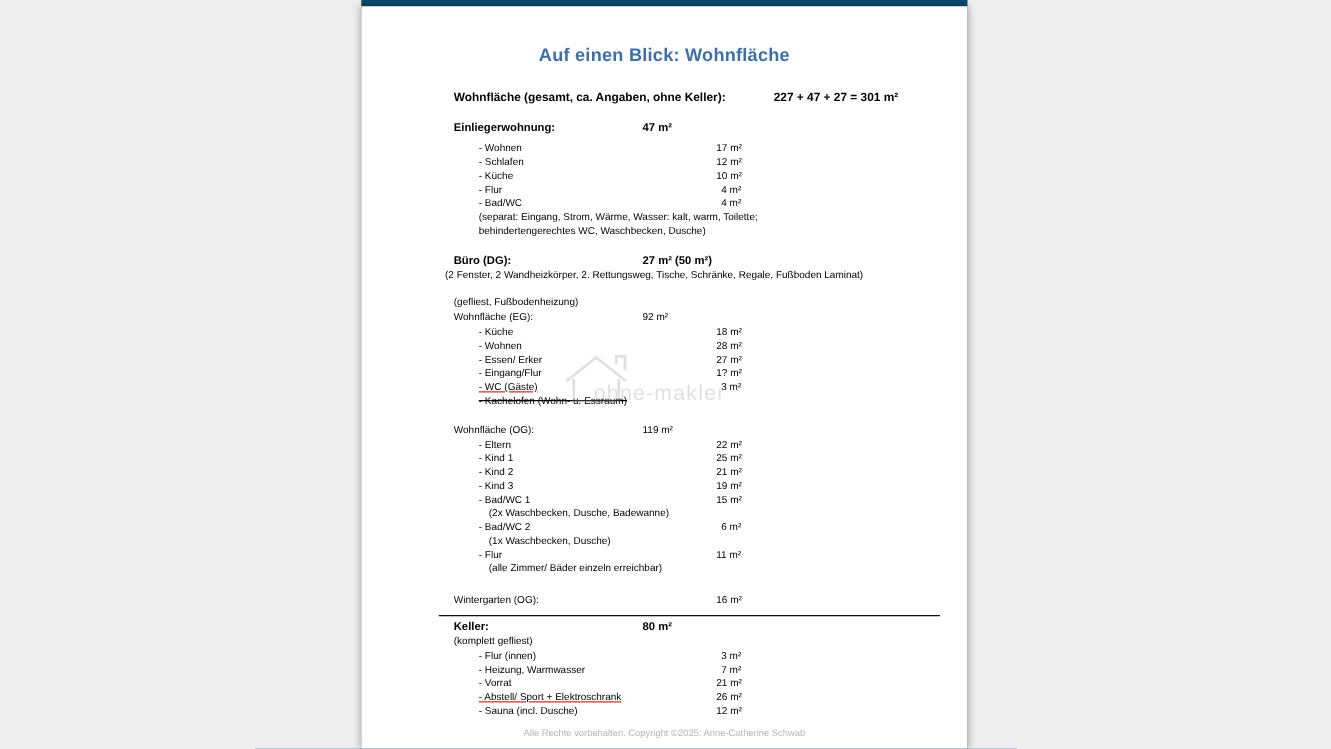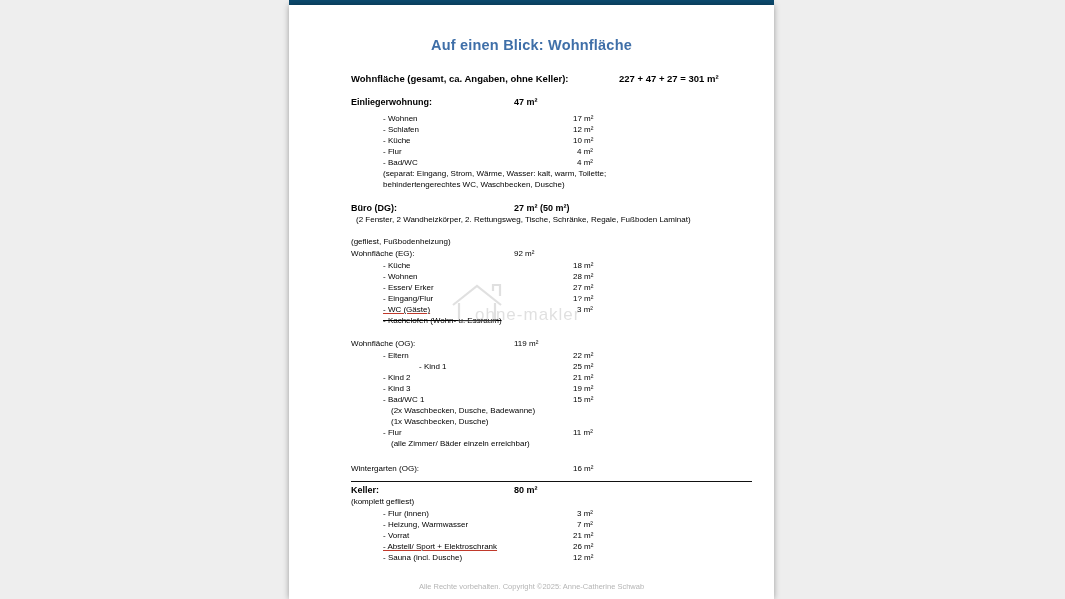--- a/index.html
+++ b/index.html
@@ -65,21 +65,21 @@
   }
 
   
   .row {
     position: relative;
     height: 11px;
     margin-bottom: 0;
   }
   .row .lbl {
     position: absolute;
-    left: 0;
+    left: 12px;
     top: 0;
     white-space: nowrap;
   }
   .row .val {
     position: absolute;
     top: 0;
     white-space: nowrap;
   }
 
   .s8   { font-size: 8px; }
@@ -242,37 +242,41 @@
         <div class="row s8" style="height:12px;">
           <span class="lbl">Wohnfläche (OG):</span>
           <span class="val" style="left:163px;">119 m²</span>
         </div>
 
         <div class="row s8">
             <span class="lbl" style="left:32px;">- Eltern</span>
             <span class="val" style="left:222px;">22 m²</span>
           </div>
         <div class="row s8">
-            <span class="lbl" style="left:32px;margin-left:36px;">- Kind 1</span>
+            <span class="lbl" style="left:32px;">- Kind 1</span>
             <span class="val" style="left:222px;">25 m²</span>
           </div>
         <div class="row s8">
             <span class="lbl" style="left:32px;">- Kind 2</span>
             <span class="val" style="left:222px;">21 m²</span>
           </div>
         <div class="row s8">
             <span class="lbl" style="left:32px;text-align:right;">- Kind 3</span>
             <span class="val" style="left:222px;">19 m²</span>
           </div>
         <div class="row s8">
             <span class="lbl" style="left:32px;">- Bad/WC 1</span>
             <span class="val" style="left:222px;">15 m²</span>
           </div>
         <div class="row s8">
             <span class="lbl" style="left:40px;">(2x Waschbecken, Dusche, Badewanne)</span>
+          </div>
+        <div class="row s8">
+            <span class="lbl" style="left:32px;">- Bad/WC 2</span>
+            <span class="val" style="left:226px;">6 m²</span>
           </div>
         <div class="row s8">
             <span class="lbl" style="left:40px;">(1x Waschbecken, Dusche)</span>
           </div>
         <div class="row s8">
             <span class="lbl" style="left:32px;">- Flur</span>
             <span class="val" style="left:222px;">11 m²</span>
           </div>
         <div class="row s8">
             <span class="lbl" style="left:40px;">(alle Zimmer/ Bäder einzeln erreichbar)</span>

